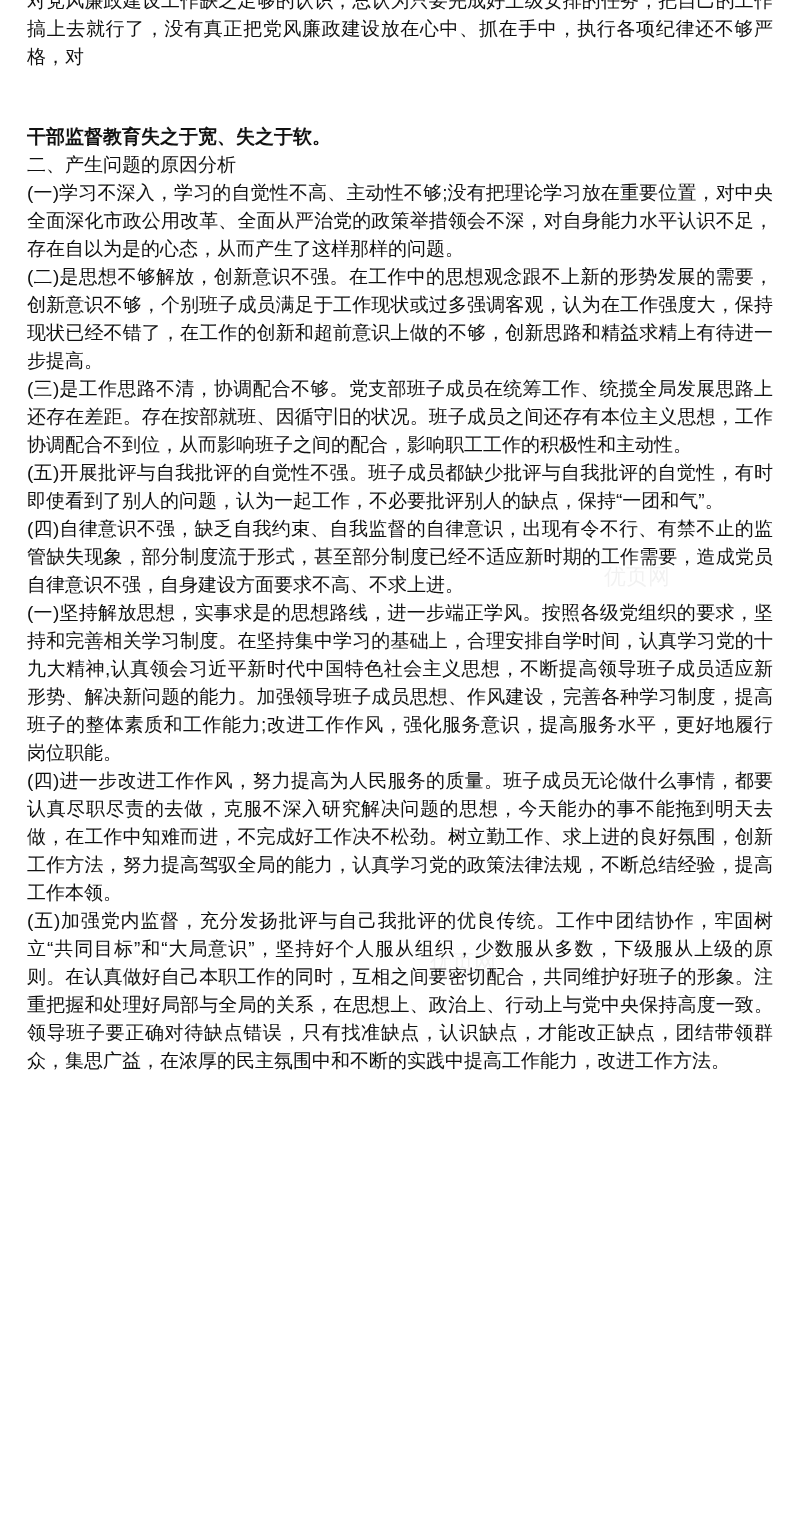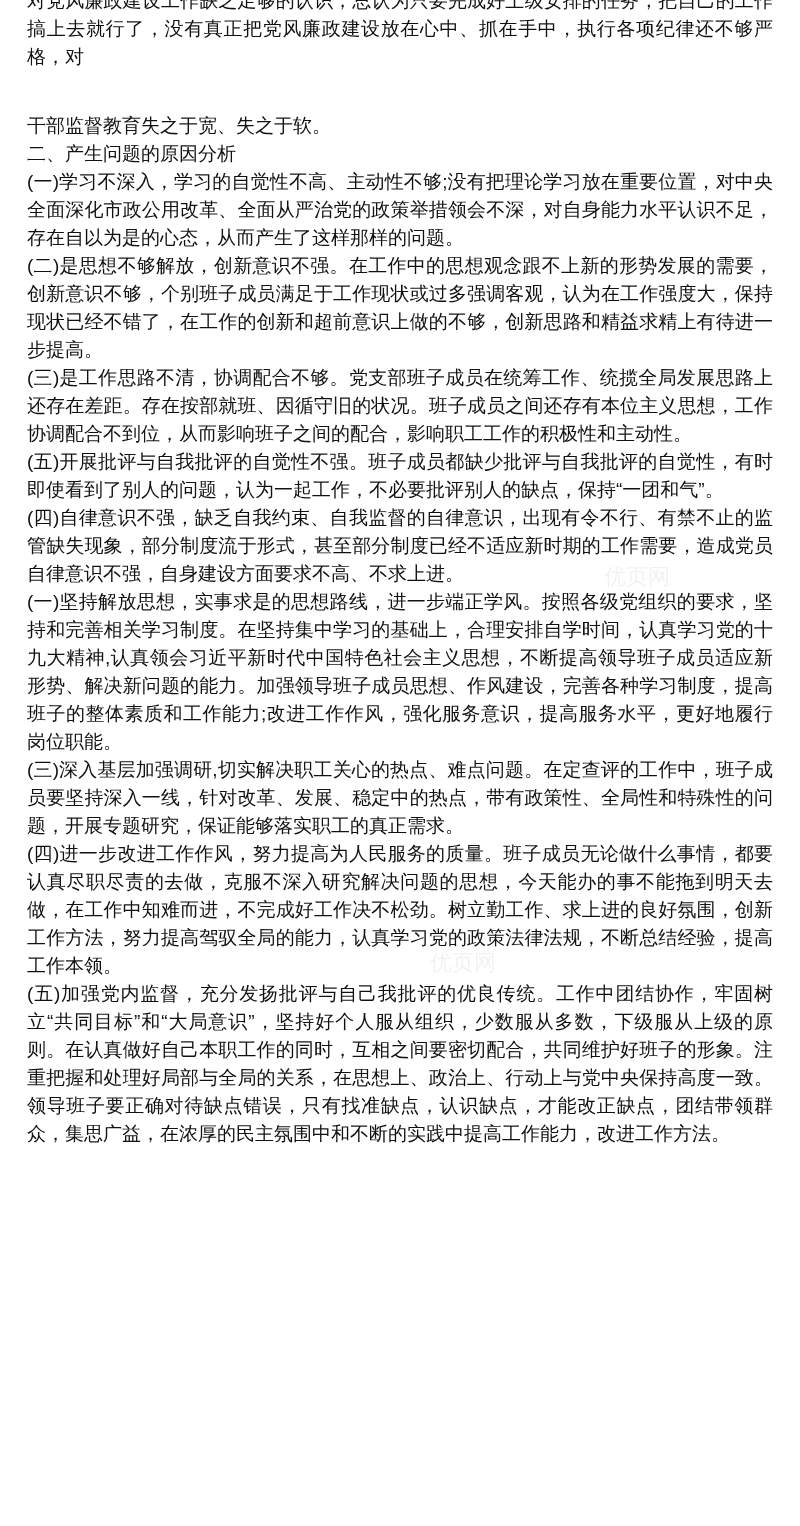--- a/index.html
+++ b/index.html
@@ -14,21 +14,21 @@
   }
   .doc {
     padding:0 27px;
     font-size:19px;
     line-height:28px;
     text-align:justify;
     word-break:break-all;
   }
   .block { margin:0; }
   .clipped { margin-top:-13px; }   
-  .gapped  { margin-top:41px; }    
+  .gapped  { margin-top:52px;font-weight:bold; }    
   .heading { font-weight:normal; }
   .wm {
     position:absolute;
     font-size:22px;
     color:#000000;
     opacity:0.05;
     pointer-events:none;
     font-family:Liberation Mono, monospace;
   }
   #wm1 { top:562px; right:130px; }
@@ -45,18 +45,17 @@
   <div class="doc">
       <p class="block clipped">对党风廉政建设工作缺乏足够的认识，总认为只要完成好上级安排的任务，把自己的工作搞上去就行了，没有真正把党风廉政建设放在心中、抓在手中，执行各项纪律还不够严格，对</p>
       <p class="block gapped">干部监督教育失之于宽、失之于软。</p>
       <p class="block heading">二、产生问题的原因分析</p>
       <p class="block body">(一)学习不深入，学习的自觉性不高、主动性不够;没有把理论学习放在重要位置，对中央全面深化市政公用改革、全面从严治党的政策举措领会不深，对自身能力水平认识不足，存在自以为是的心态，从而产生了这样那样的问题。</p>
       <p class="block body">(二)是思想不够解放，创新意识不强。在工作中的思想观念跟不上新的形势发展的需要，创新意识不够，个别班子成员满足于工作现状或过多强调客观，认为在工作强度大，保持现状已经不错了，在工作的创新和超前意识上做的不够，创新思路和精益求精上有待进一步提高。</p>
       <p class="block body">(三)是工作思路不清，协调配合不够。党支部班子成员在统筹工作、统揽全局发展思路上还存在差距。存在按部就班、因循守旧的状况。班子成员之间还存有本位主义思想，工作协调配合不到位，从而影响班子之间的配合，影响职工工作的积极性和主动性。</p>
       <p class="block body">(五)开展批评与自我批评的自觉性不强。班子成员都缺少批评与自我批评的自觉性，有时即使看到了别人的问题，认为一起工作，不必要批评别人的缺点，保持“一团和气”。</p>
       <p class="block body">(四)自律意识不强，缺乏自我约束、自我监督的自律意识，出现有令不行、有禁不止的监管缺失现象，部分制度流于形式，甚至部分制度已经不适应新时期的工作需要，造成党员自律意识不强，自身建设方面要求不高、不求上进。</p>
       <p class="block body">(一)坚持解放思想，实事求是的思想路线，进一步端正学风。按照各级党组织的要求，坚持和完善相关学习制度。在坚持集中学习的基础上，合理安排自学时间，认真学习党的十九大精神,认真领会习近平新时代中国特色社会主义思想，不断提高领导班子成员适应新形势、解决新问题的能力。加强领导班子成员思想、作风建设，完善各种学习制度，提高班子的整体素质和工作能力;改进工作作风，强化服务意识，提高服务水平，更好地履行岗位职能。</p>
-      <p class="block body">(三)深入基层加强调研,切实解决职工关心的热点、难点问题。在定查评的工作中，班子成员要坚持深入一线，针对改革、发展、稳定中的热点，带有政策性、全局性和特殊性的问题，开展专题研究，保证能够落实职工的真正需求。</p>
       <p class="block body">(四)进一步改进工作作风，努力提高为人民服务的质量。班子成员无论做什么事情，都要认真尽职尽责的去做，克服不深入研究解决问题的思想，今天能办的事不能拖到明天去做，在工作中知难而进，不完成好工作决不松劲。树立勤工作、求上进的良好氛围，创新工作方法，努力提高驾驭全局的能力，认真学习党的政策法律法规，不断总结经验，提高工作本领。</p>
       <p class="block body">(五)加强党内监督，充分发扬批评与自己我批评的优良传统。工作中团结协作，牢固树立“共同目标”和“大局意识”，坚持好个人服从组织，少数服从多数，下级服从上级的原则。在认真做好自己本职工作的同时，互相之间要密切配合，共同维护好班子的形象。注重把握和处理好局部与全局的关系，在思想上、政治上、行动上与党中央保持高度一致。领导班子要正确对待缺点错误，只有找准缺点，认识缺点，才能改正缺点，团结带领群众，集思广益，在浓厚的民主氛围中和不断的实践中提高工作能力，改进工作方法。</p>
     </div>
 
 </div>
 
 </body></html>

